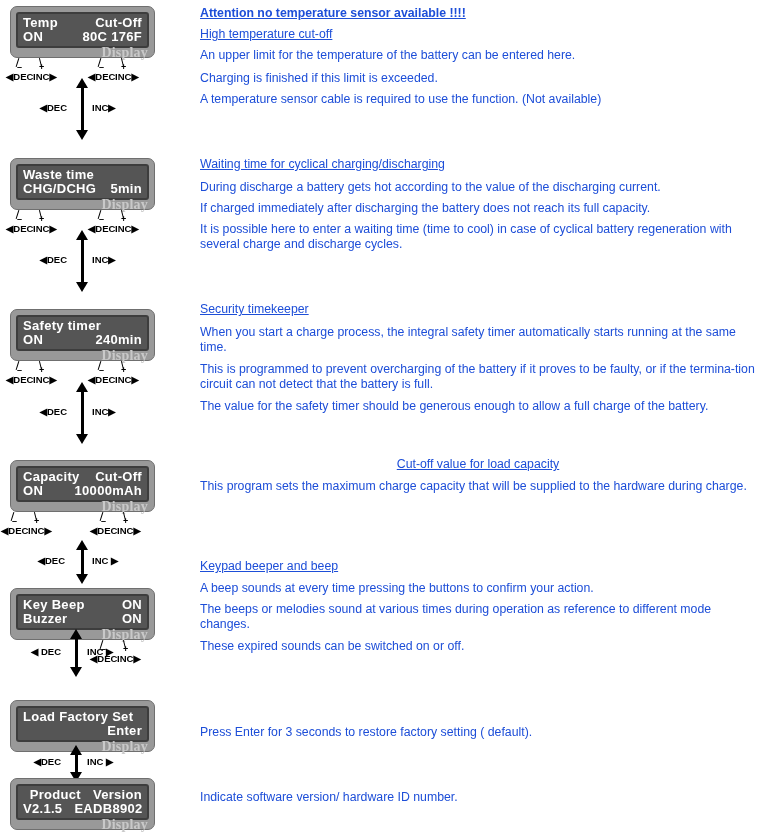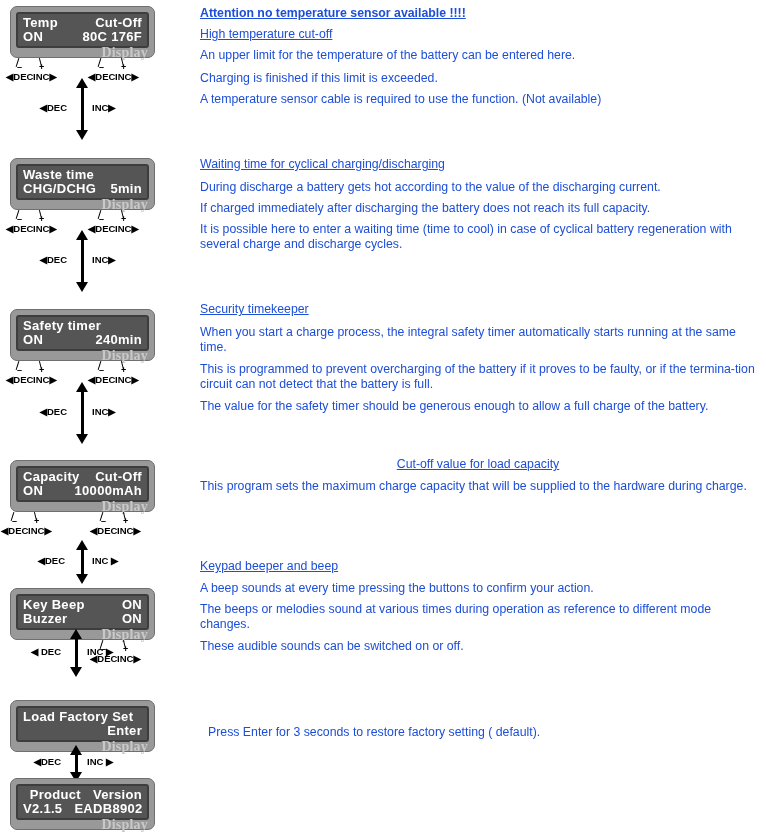--- a/index.html
+++ b/index.html
@@ -444,17 +444,18 @@
   <div class="para" style="top:325px;">When you start a charge process, the integral safety timer automatically starts running at the same time.</div>
   <div class="para" style="top:362px;">This is programmed to prevent overcharging of the battery if it proves to be faulty, or if the termina-tion circuit can not detect that the battery is full.</div>
   <div class="para" style="top:399px;">The value for the safety timer should be generous enough to allow a full charge of the battery.</div>
 
   <div class="para ul" style="top:457px;text-align:center;">Cut-off value for load capacity</div>
   <div class="para" style="top:479px;">This program sets the maximum charge capacity that will be supplied to the hardware during charge.</div>
 
   <div class="para ul" style="top:559px;">Keypad beeper and beep</div>
   <div class="para" style="top:581px;">A beep sounds at every time pressing the buttons to confirm your action.</div>
   <div class="para" style="top:602px;">The beeps or melodies sound at various times during operation as reference to different mode changes.</div>
-  <div class="para" style="top:639px;">These audible sounds can be switched on or off.</div>
-
-  <div class="para" style="top:725px;margin-left:8px;">Press Enter for 3 seconds to restore factory setting ( default).</div>
+  <div class="para" style="top:639px;">These expired sounds can be switched on or off.</div>
+
+  <div class="para" style="top:725px;">Press Enter for 3 seconds to restore factory setting ( default).</div>
+  <div class="para" style="top:790px;">Indicate software version/ hardware ID number.</div>
 
 </div>
 
 </body></html>

